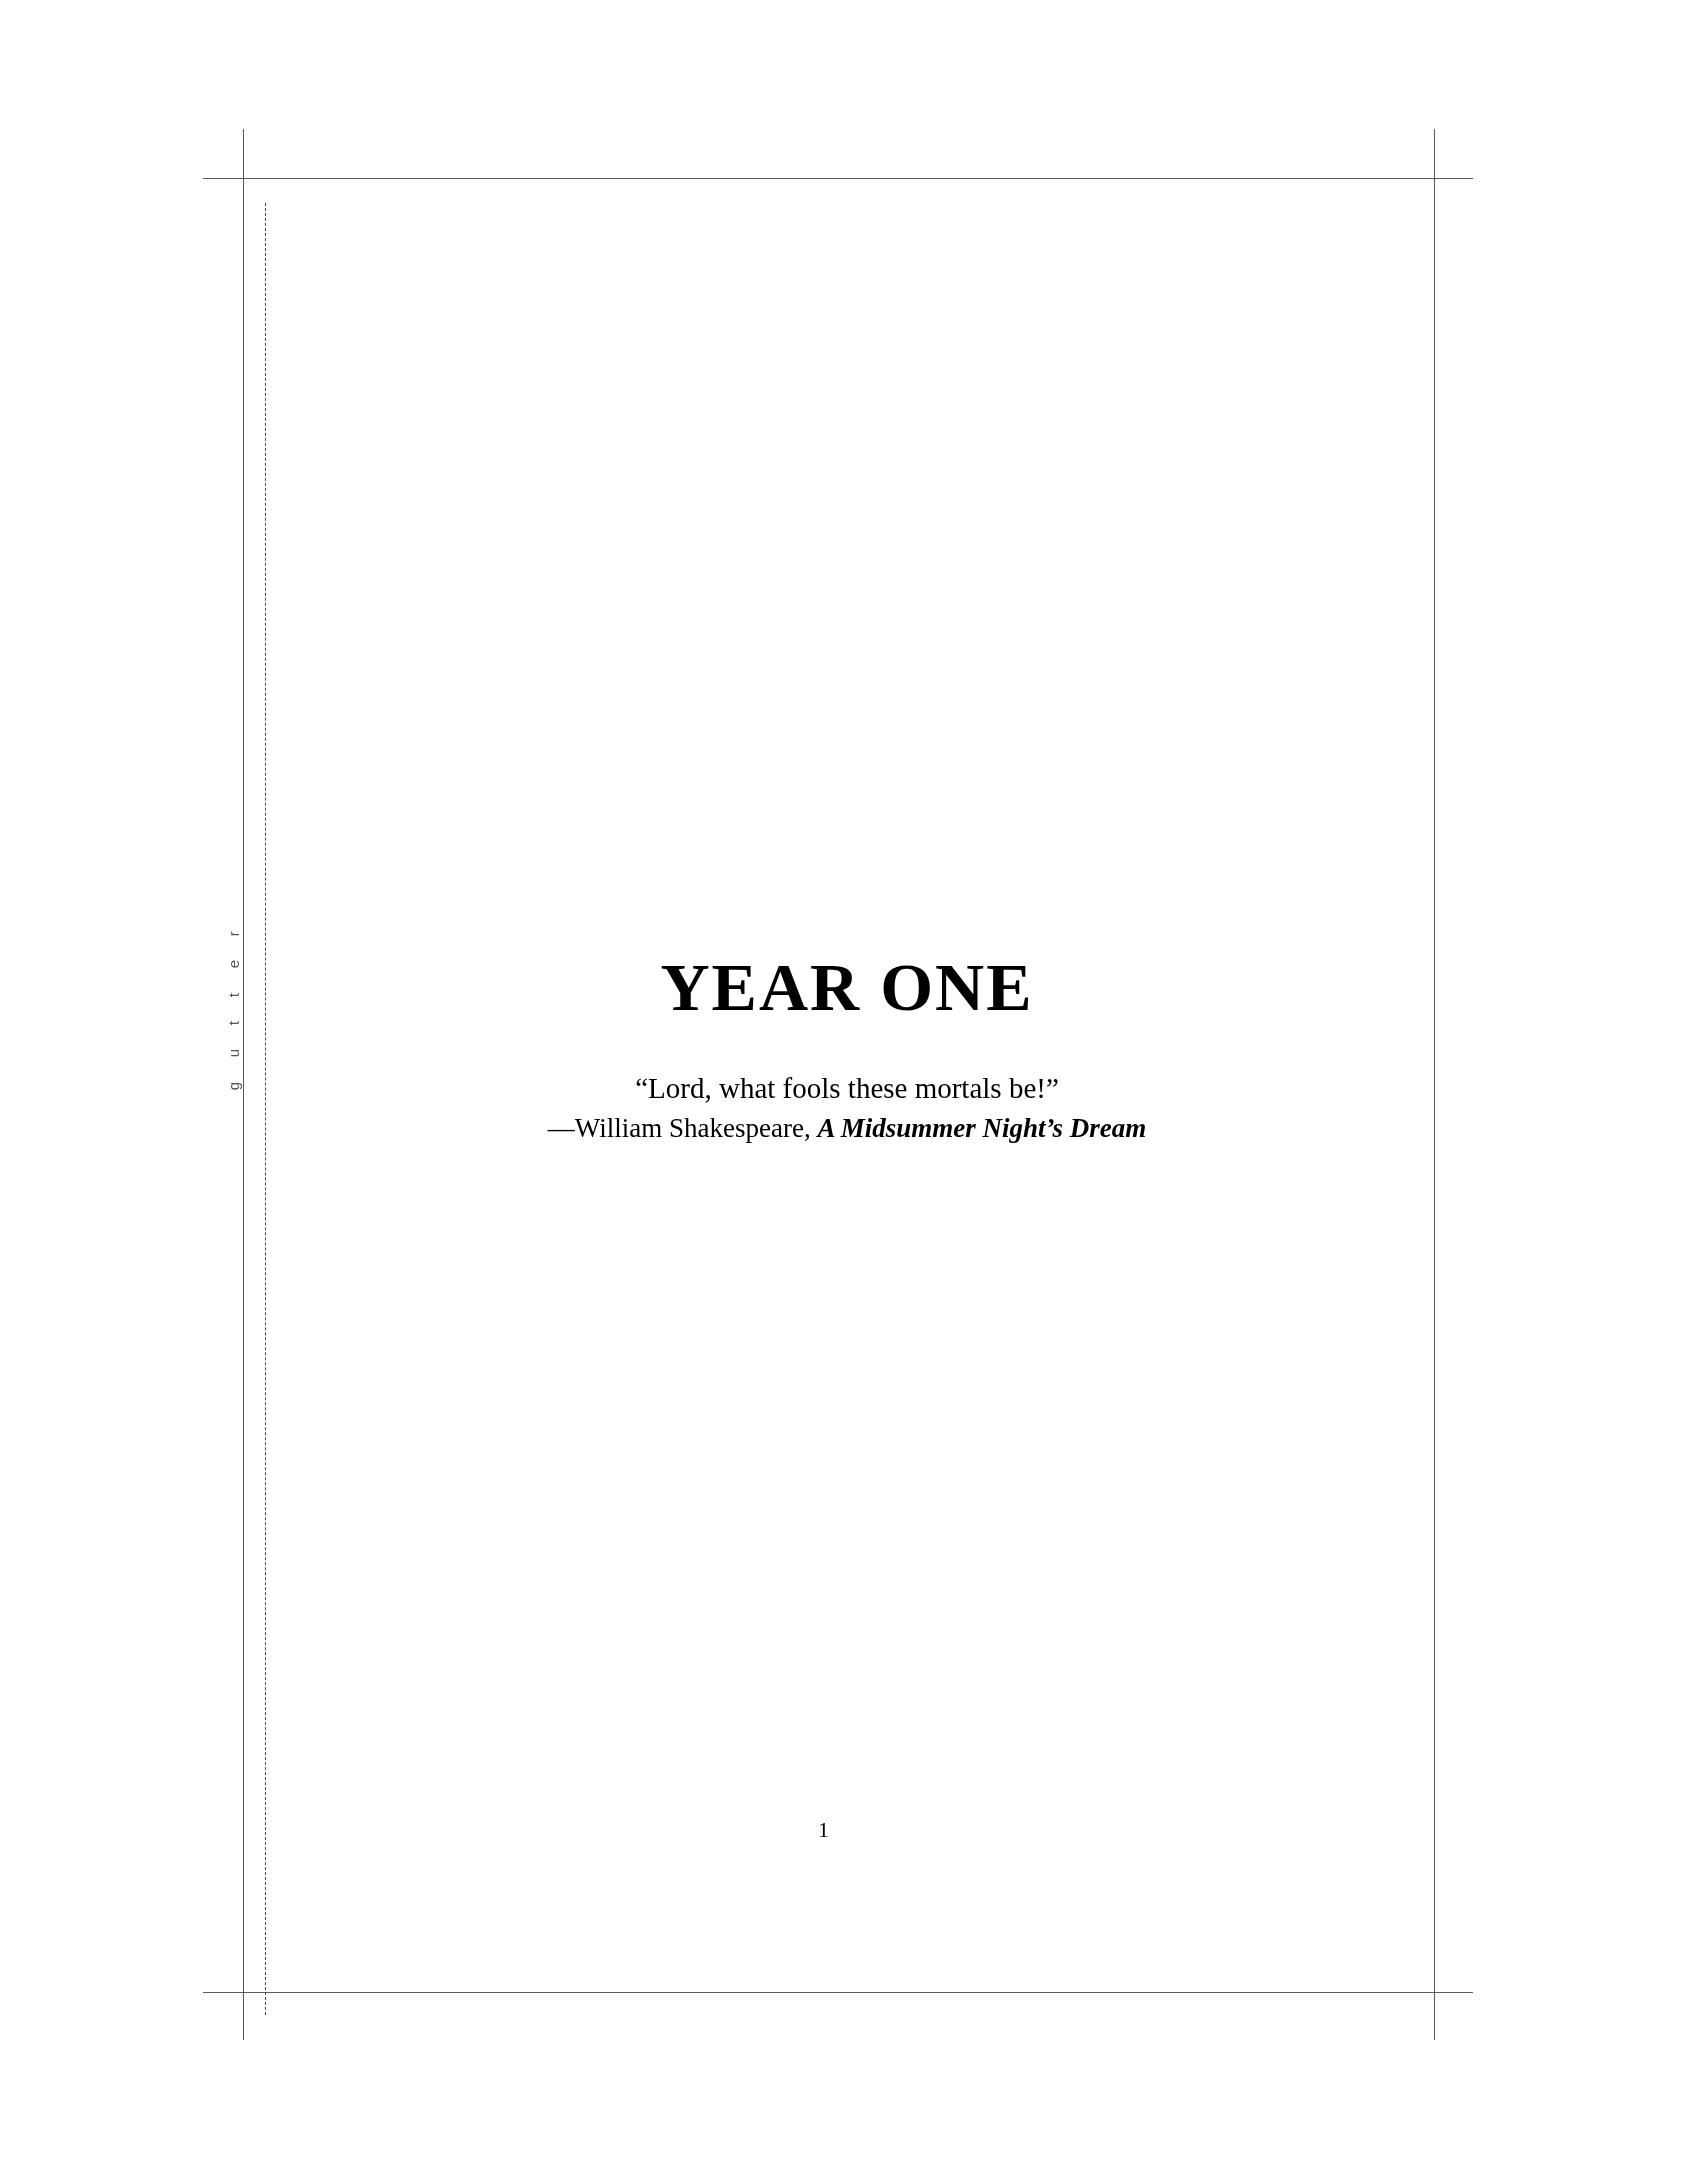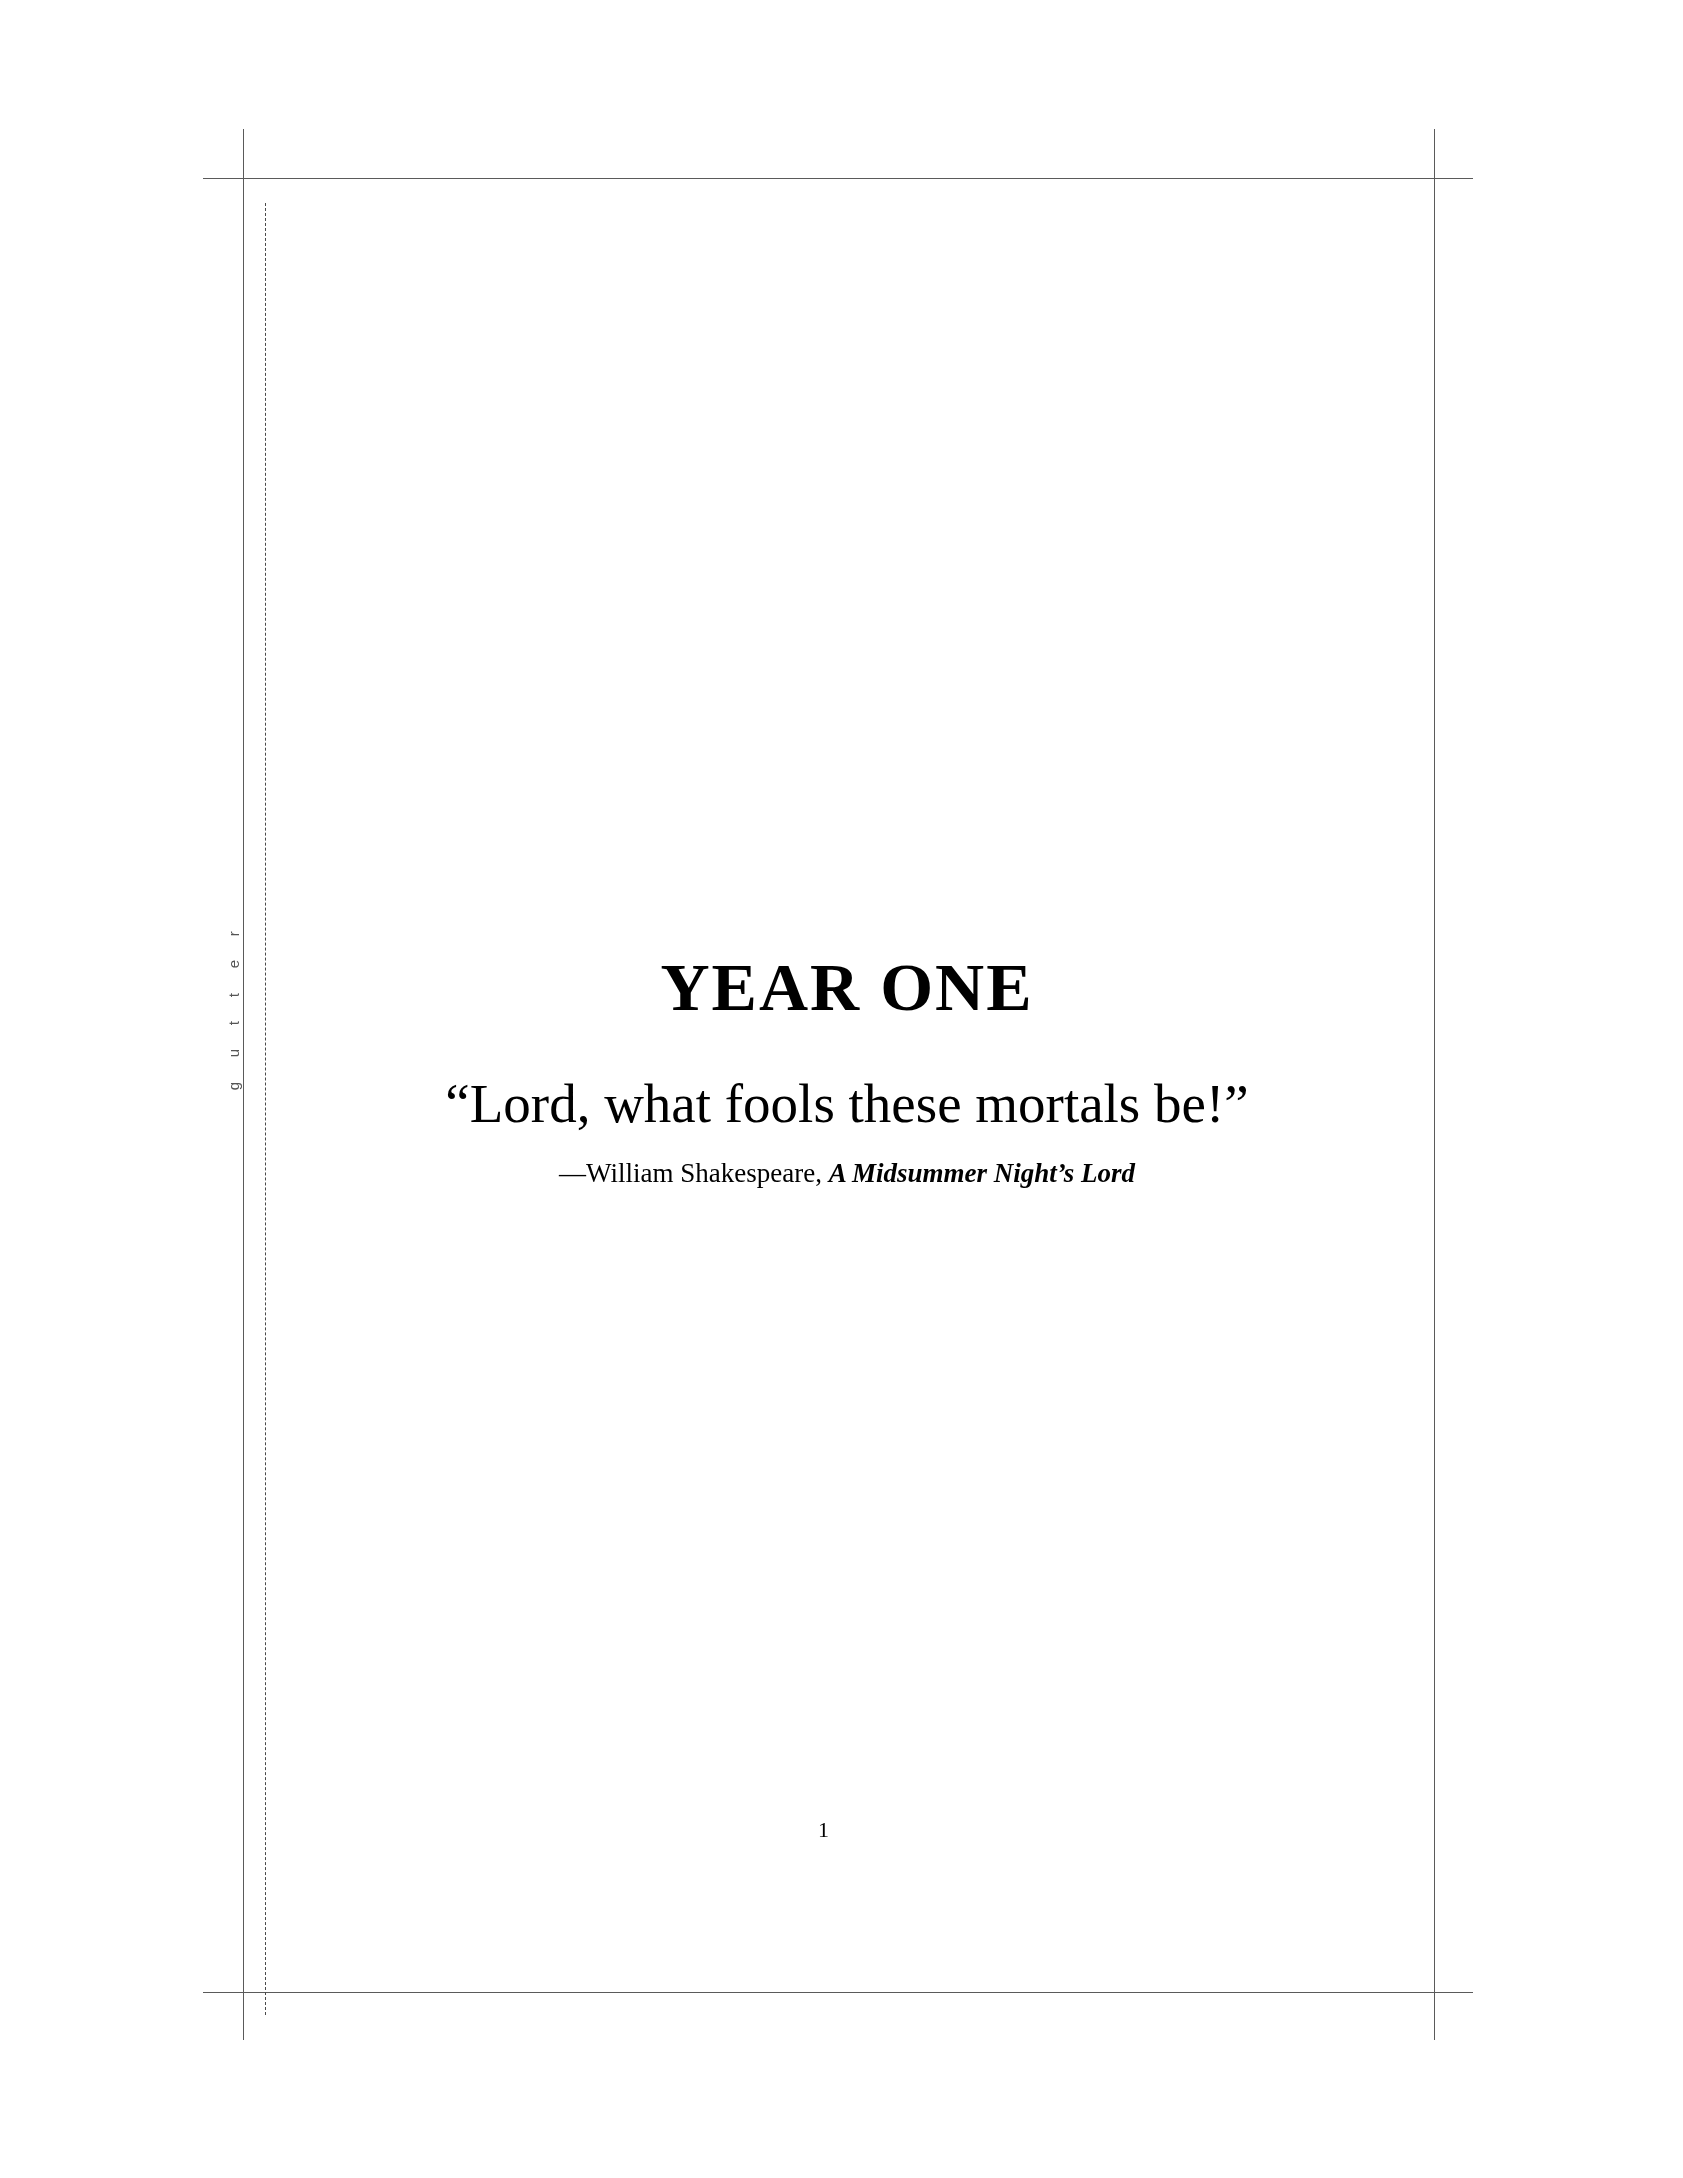--- a/index.html
+++ b/index.html
@@ -83,23 +83,23 @@
   .part-title {
     font-family: "Liberation Serif", serif;
     font-weight: bold;
     font-size: 68px;
     letter-spacing: 2px;
     margin: 0 0 46px 0;
     line-height: 1.1;
   }
   .epigraph-quote {
     font-family: "Liberation Serif", serif;
-    font-size: 55px;
+    font-size: 29px;
     line-height: 1.2;
-    margin: 0 0 20px 0;
+    margin: 0 0 6px 0;
   }
   .epigraph-attrib {
     font-family: "Liberation Serif", serif;
     font-size: 27px;
     line-height: 1.25;
     margin: 0;
   }
   .epigraph-attrib .work-title {
     font-style: italic;
     font-weight: bold;
@@ -138,21 +138,21 @@
     <span class="ch">t</span>
     <span class="ch">t</span>
     <span class="ch">e</span>
     <span class="ch">r</span>
   </div>
 
   <div class="text-block">
     <h1 class="part-title">YEAR ONE</h1>
     <p class="epigraph-quote">“Lord, what fools these mortals be!”</p>
     <p class="epigraph-attrib">
-      <span>—William Shakespeare, </span><span class="work-title">A Midsummer Night’s Lord</span>
+      <span>—William Shakespeare, </span><span class="work-title">A Midsummer Night’s Dream</span>
     </p>
   </div>
 
   <div class="folio">
     <span>1</span>
   </div>
 
 </div>
 
 

